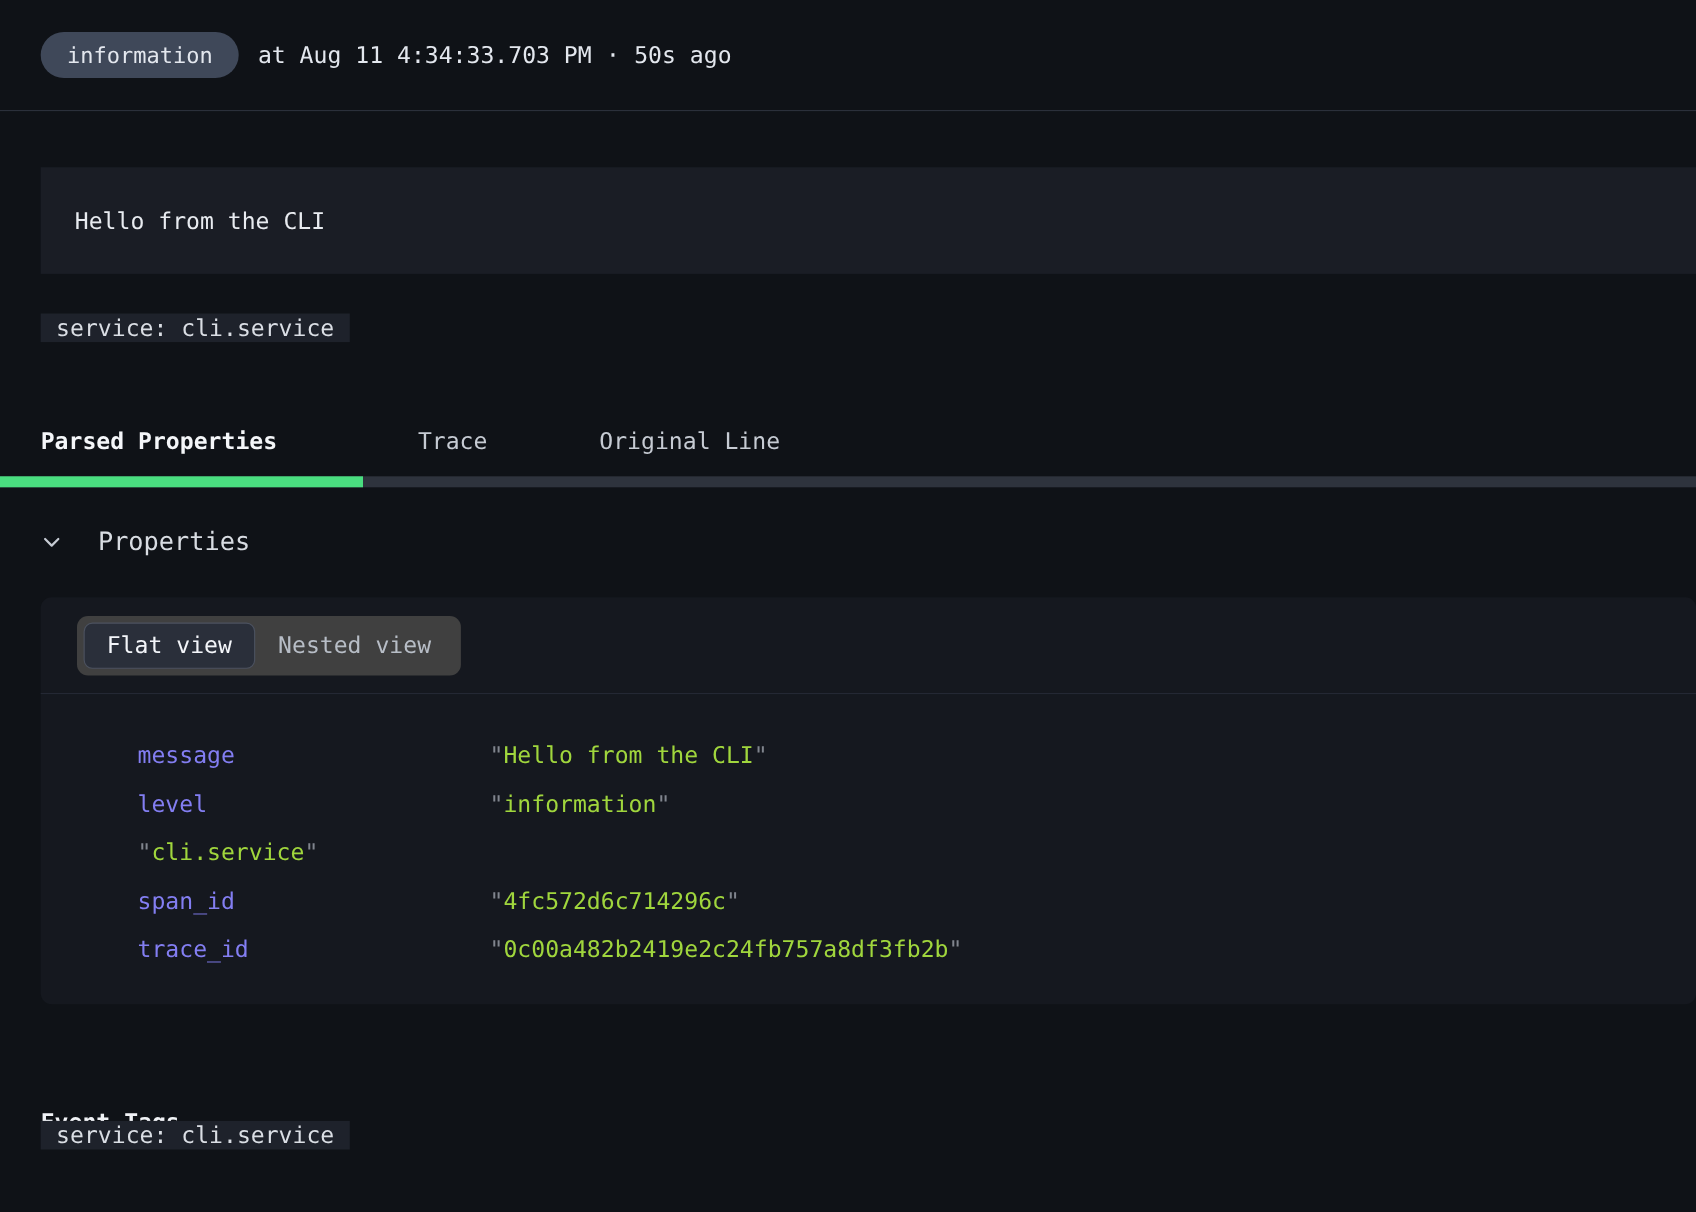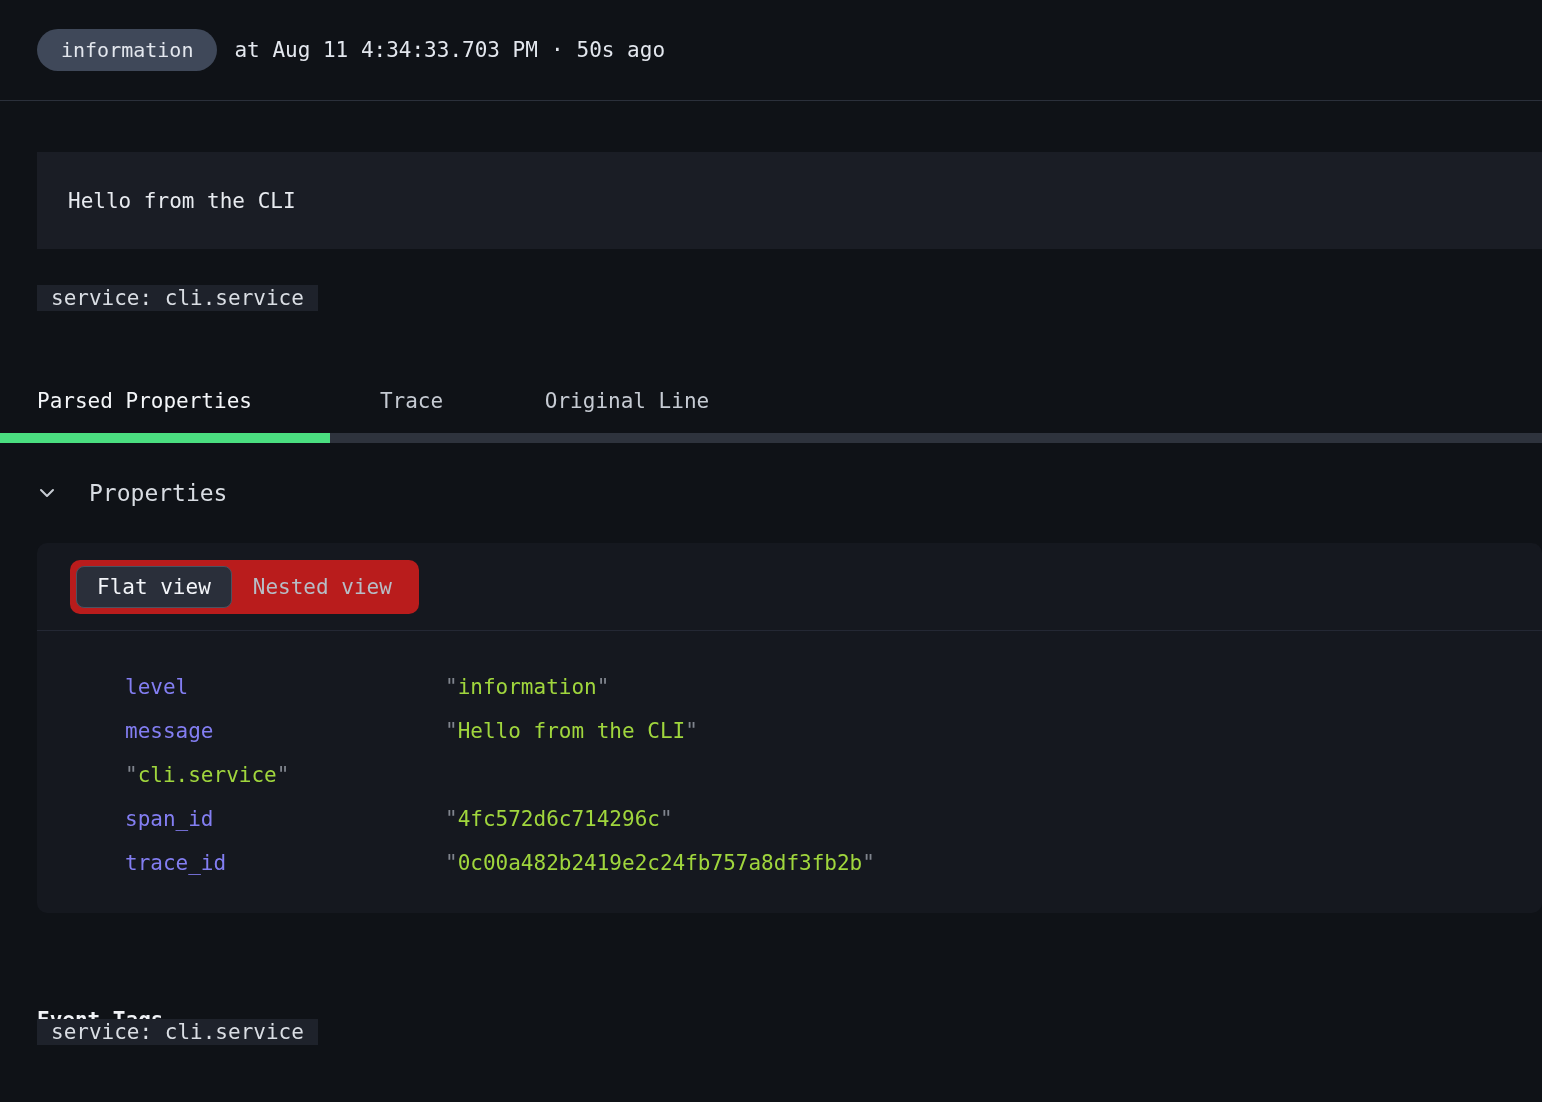--- a/index.html
+++ b/index.html
@@ -38,21 +38,21 @@
     background:#1e222b; color:#dadee4;
     font-size:21px; padding:1px 14px; display:inline-block; cursor:pointer;
   }
   .chip-top    { position:absolute; left:37px; top:285px; }
   .chip-bottom { position:absolute; left:37px; top:1019px; }
 
   
   .tabs { position:absolute; left:0; top:388px; width:100%; }
   .tab-labels { display:flex; }
   .tab { font-size:21px; color:#c6cbd3; text-align:center; cursor:pointer; line-height:26px; }
-  .tab.active { color:#f4f6f9; font-weight:normal; }
+  .tab.active { color:#f4f6f9; font-weight:bold; }
   .tab-1 { width:330px; text-align:left; padding-left:37px; }
   .tab-2 { width:163px; }
   .tab-3 { width:268px; }
   .tab-indicator { position:relative; margin-top:19px; height:10px; width:100%; background:#2e333d; }
   .tab-indicator-active { position:absolute; left:0; top:0; height:10px; width:330px; background:#4ade80; }
 
   
   .props-header {
     position:absolute; left:37px; top:480px;
     display:flex; align-items:center; gap:32px;
@@ -61,21 +61,21 @@
   .chevron { display:flex; align-items:center; }
 
   
   .card {
     position:absolute; left:37px; right:0; top:543px; height:370px;
     background:#15181f; border-radius:10px;
   }
   .seg-row { padding:17px 0 0 33px; }
   .seg-container {
     display:inline-flex; align-items:center;
-    background:#b91c1c; border-radius:10px; padding:6px;
+    background:#404040; border-radius:10px; padding:6px;
   }
   .seg-btn { font-size:21px; padding:8px 20px; border-radius:8px; cursor:pointer; border:1px solid transparent; }
   .seg-btn.active { background:#2a2f3a; border-color:#4c5260; color:#f3f5f9; }
   .seg-btn.inactive { color:#b7bdc6; }
   .card-divider { height:1px; background:#242834; margin-top:16px; }
 
   .rows { padding:34px 0 0 88px; }
   .row { display:flex; align-items:center; height:44px; font-size:21px; }
   .row .key { width:320px; color:#837ef2; cursor:pointer; flex-shrink:0; }
   .row .quote { color:#80858e; }
@@ -129,27 +129,27 @@
   <div class="seg-row">
     <div class="seg-container">
       <span class="seg-btn active">Flat view</span>
       <span class="seg-btn inactive">Nested view</span>
     </div>
   </div>
   <div class="card-divider"></div>
   <div class="rows">
 
     <div class="row">
-      <span class="key">level</span>
-      <span class="value-cell"><span class="quote">"</span><span class="val">information</span><span class="quote">"</span></span>
+      <span class="key">message</span>
+      <span class="value-cell"><span class="quote">"</span><span class="val">Hello from the CLI</span><span class="quote">"</span></span>
     </div>
 
     <div class="row">
-      <span class="key">message</span>
-      <span class="value-cell"><span class="quote">"</span><span class="val">Hello from the CLI</span><span class="quote">"</span></span>
+      <span class="key">level</span>
+      <span class="value-cell"><span class="quote">"</span><span class="val">information</span><span class="quote">"</span></span>
     </div>
 
     <div class="row">
       <span class="value-cell"><span class="quote">"</span><span class="val">cli.service</span><span class="quote">"</span></span>
     </div>
 
     <div class="row">
       <span class="key">span_id</span>
       <span class="value-cell"><span class="quote">"</span><span class="val">4fc572d6c714296c</span><span class="quote">"</span></span>
     </div>

